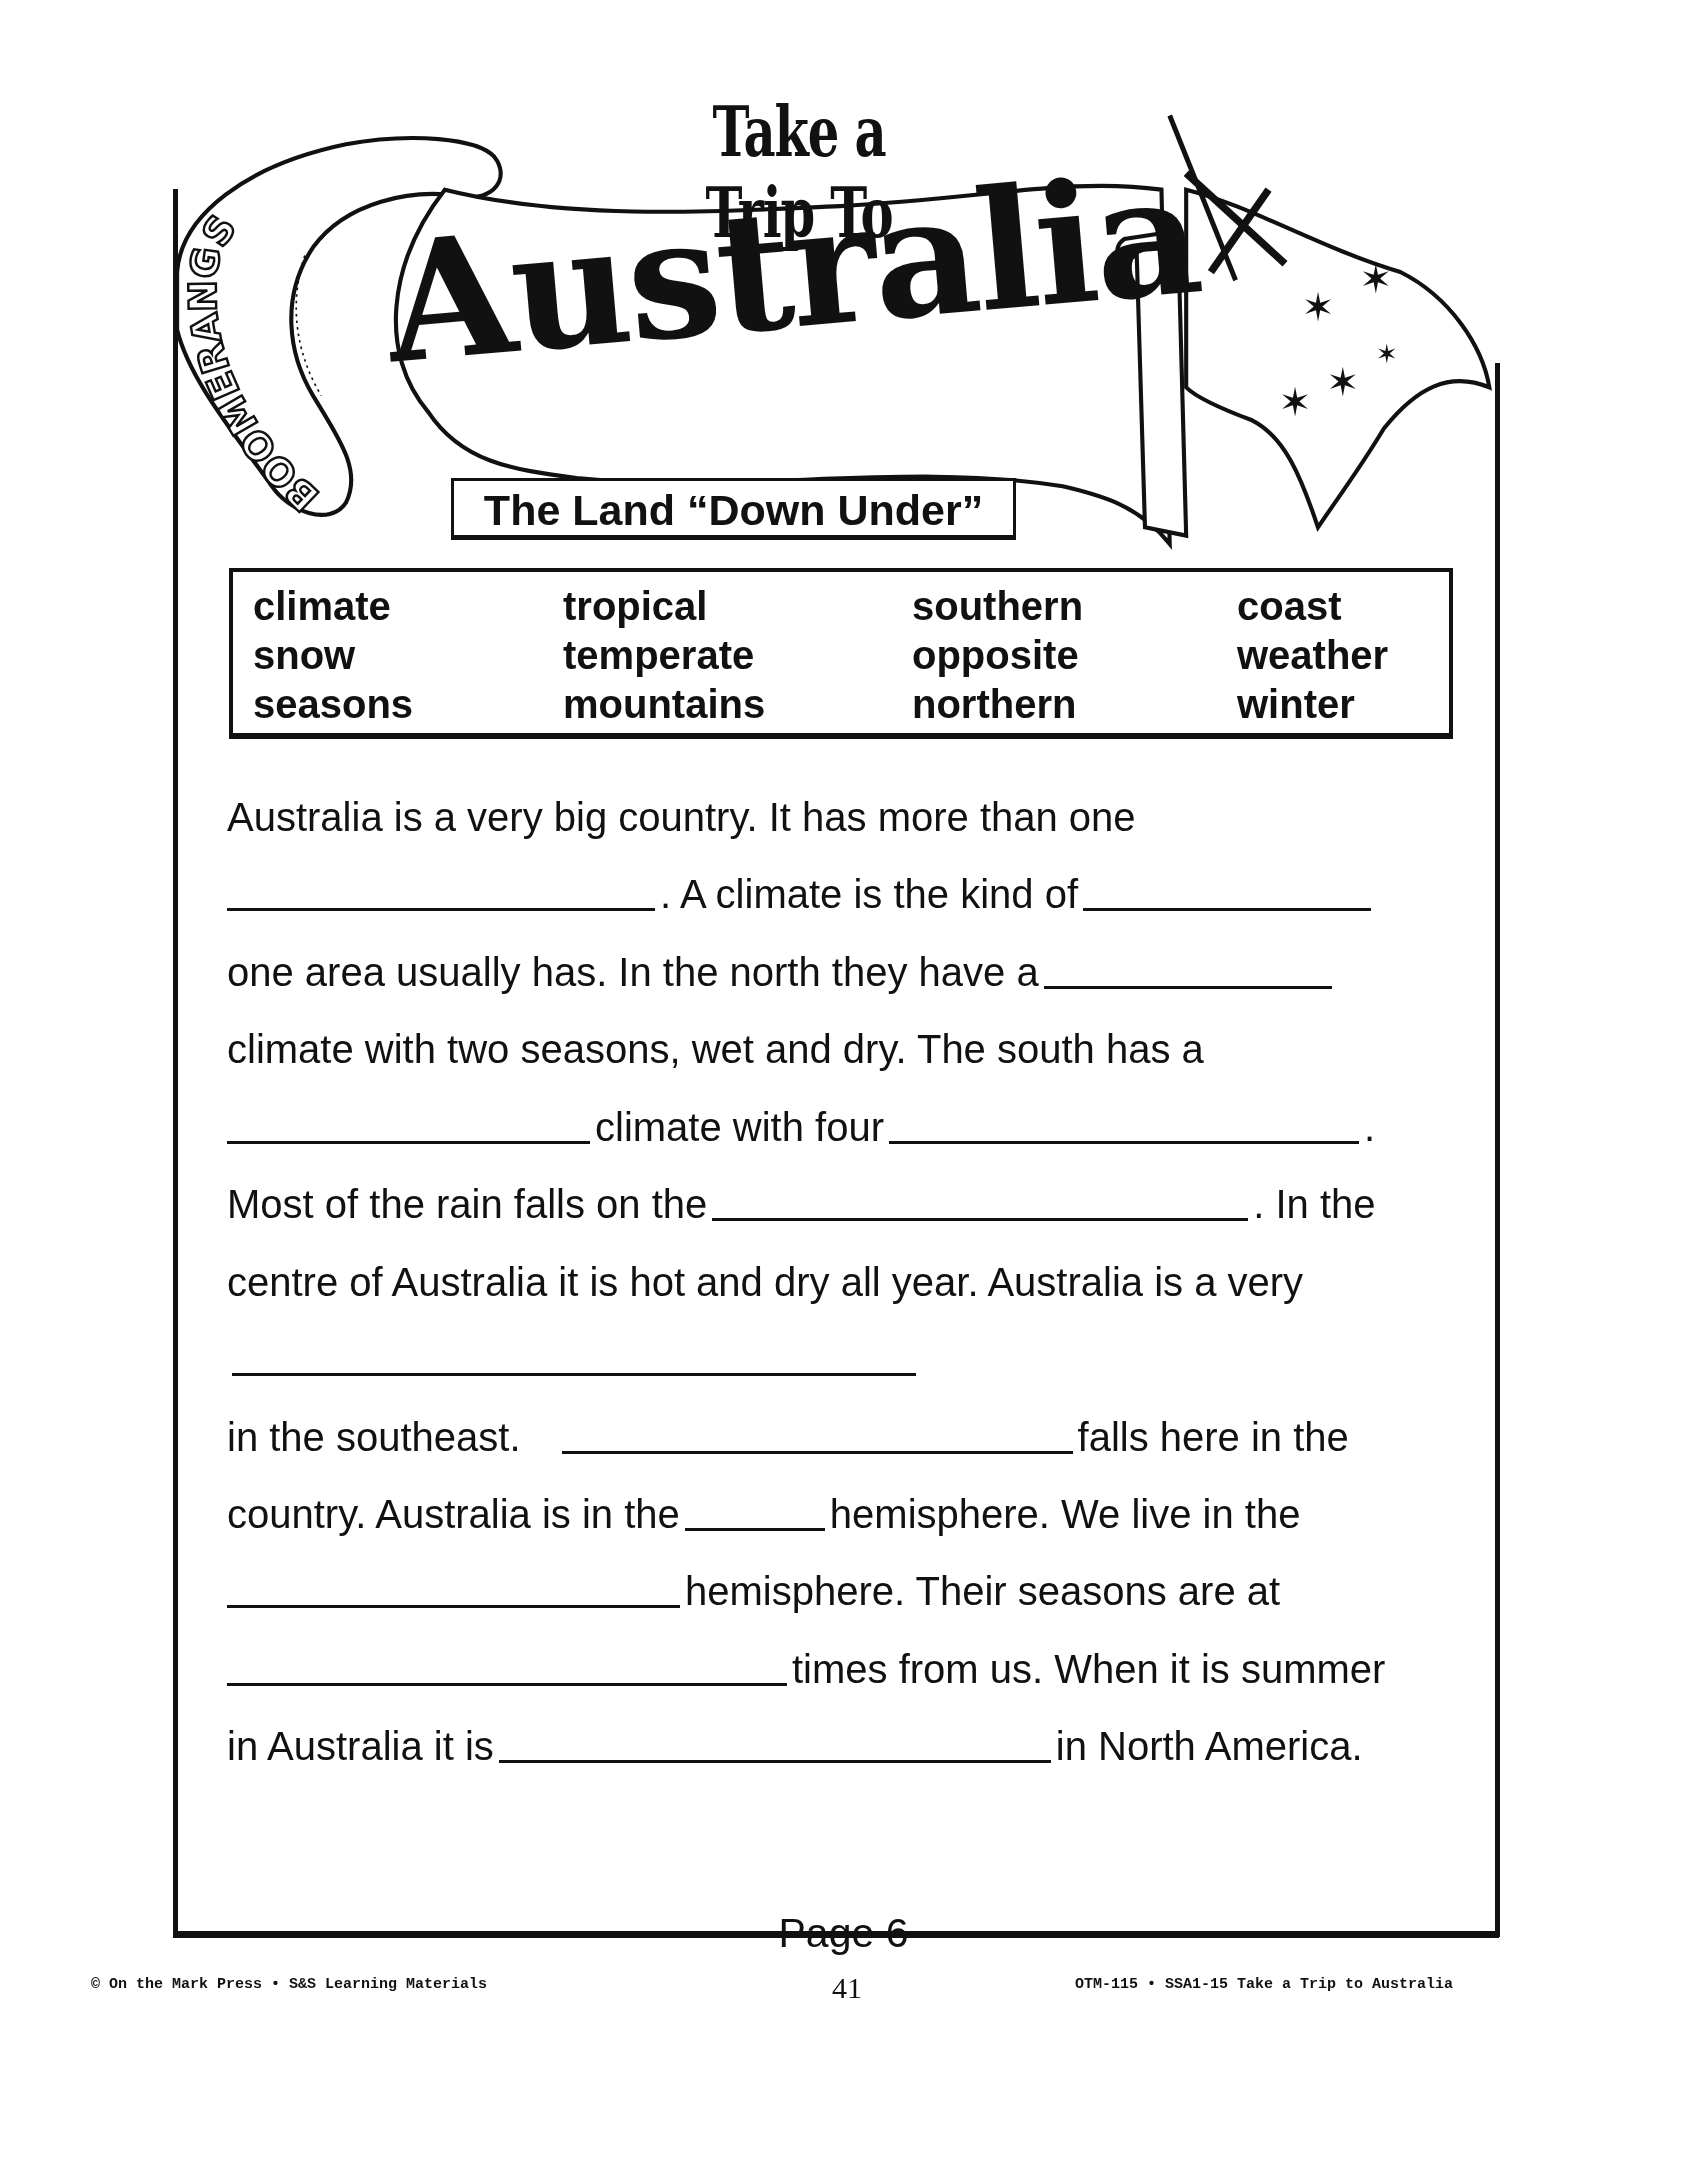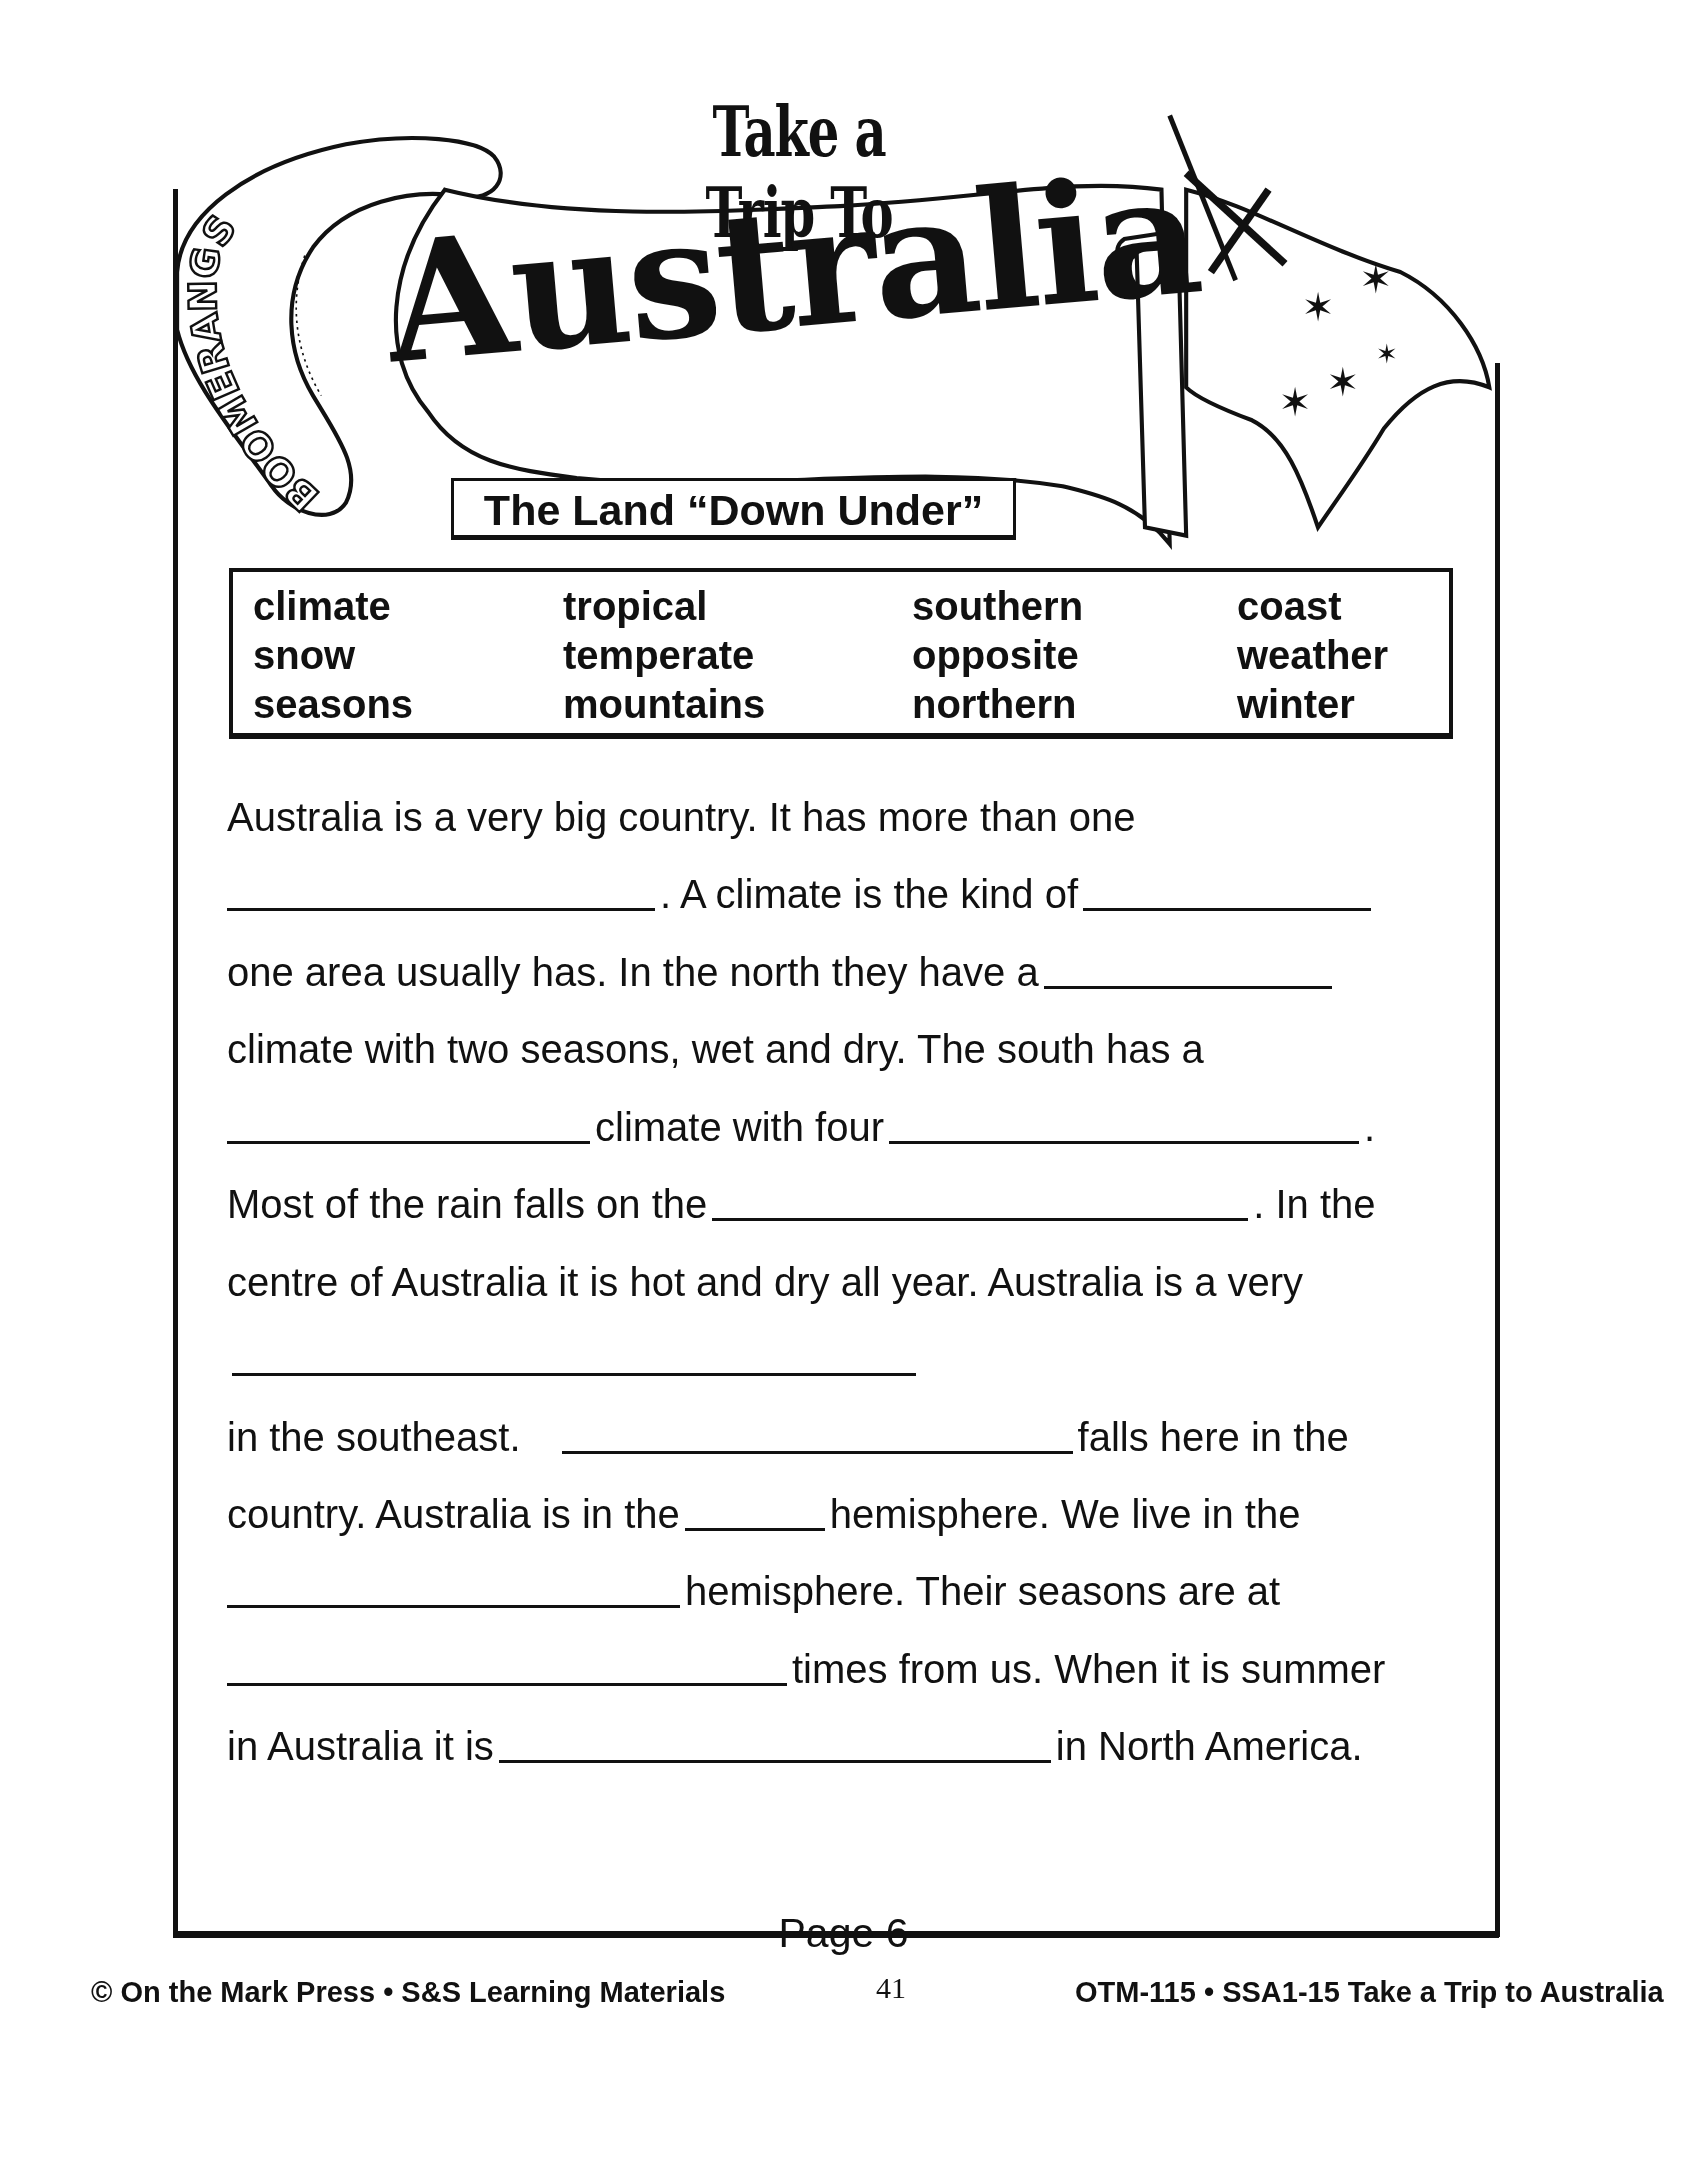--- a/index.html
+++ b/index.html
@@ -11,22 +11,22 @@
   .art { left:0; top:0; width:1687px; height:577px; }
   .title-small { left:593px; top:91px; width:412px; text-align:center; font-family:"DejaVu Serif", serif; font-weight:bold; font-size:69px; letter-spacing:-1.6px; transform:scaleX(0.72); transform-origin:center; }
   .title-big { left:387px; top:222px; font-family:"DejaVu Serif", serif; font-weight:bold; font-size:165px; letter-spacing:-3.3px; transform:rotate(-5deg); transform-origin:left center; line-height:1; }
   .subtitle-box { left:451px; top:478px; width:559px; height:54px; border:3.3px solid #111; border-bottom-width:5.8px; display:flex; align-items:flex-end; justify-content:center; font-weight:bold; font-size:43px; background:#fff; }
   .wordbank { left:229px; top:568px; width:1224px; height:171px; border:4.1px solid #111; border-bottom-width:6.6px; background:#fff; display:grid; grid-template-columns:310px 349px 325px 1fr; grid-template-rows:repeat(3, 49px); padding:10px 17px 0 20px; box-sizing:border-box; }
   .wordbank span { font-weight:bold; font-size:40px; line-height:49px; white-space:nowrap; }
   .passage { left:227px; top:795px; width:1236px; }
   .line { position:absolute; left:0; height:77px; font-size:40px; white-space:nowrap; display:flex; align-items:flex-start; }
   .blank { display:inline-block; border-bottom:3.3px solid #111; height:36px; vertical-align:bottom; margin:0 5px; }
   .pageno { left:0; width:1687px; top:1910px; text-align:center; font-size:41px; }
-  .footer { top:1976px; font-family:Liberation Sans, sans-serif; font-weight:bold; font-size:29px; }
-  .footer-num { top:1971px; left:832px; font-family:"Liberation Serif", serif; font-size:30px;margin-left:44px; }
+  .footer { top:1976px; font-family:Liberation Mono, monospace; font-weight:bold; font-size:15px; }
+  .footer-num { top:1971px; left:832px; font-family:"Liberation Serif", serif; font-size:30px; }
 </style>
 </head>
 <body>
 
 <svg class="abs art" viewBox="0 0 2048 700" width="1687" height="577">
 
   <g fill="none" stroke="#111" stroke-width="5">
     <path d="M215 330 C 220 260 300 200 420 175 C 500 160 580 168 600 190 C 620 215 600 245 560 238 C 500 228 420 245 380 300 C 340 360 350 430 380 480 C 410 530 440 570 420 610 C 400 640 350 620 330 590 C 280 520 230 460 215 400 Z"></path>
     <path d="M370 310 C 350 370 360 430 390 480" stroke-width="2" stroke-dasharray="3 5"></path>
   </g>

